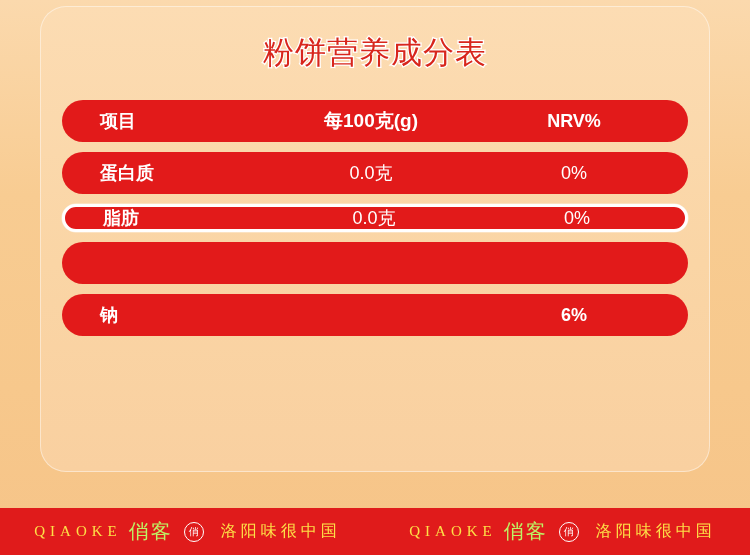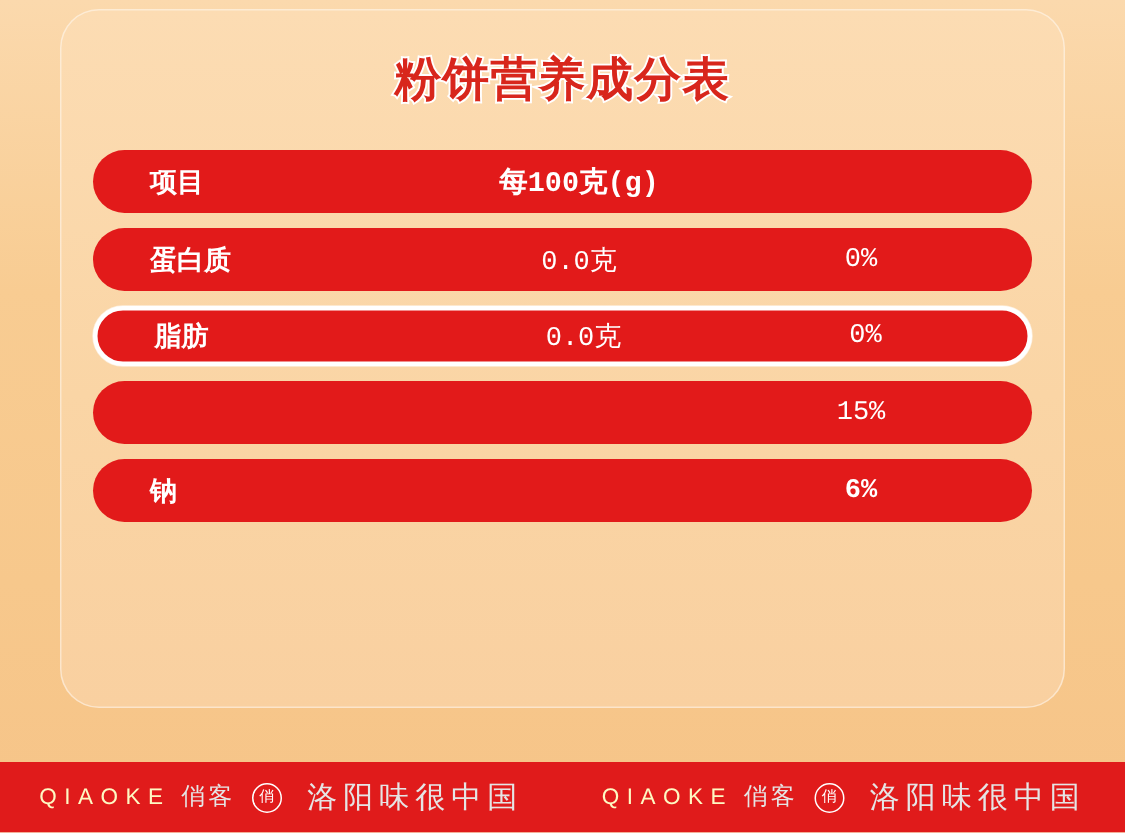--- a/index.html
+++ b/index.html
@@ -33,21 +33,21 @@
     box-shadow: inset 0 0 0 1px rgba(255,255,255,0.45);
   }
 
   #title {
     position: absolute;
     left: 0;
     top: 32px;
     width: 750px;
     text-align: center;
     font-size: 31px;
-    font-weight: bold;
+    font-weight: normal;
     letter-spacing: 1px;
     color: #d8261c;
     -webkit-text-stroke: 2.5px #ffffff;
     paint-order: stroke fill;
   }
 
   #table {
     position: absolute;
     left: 62px;
     top: 100px;
@@ -57,42 +57,41 @@
   .row {
     position: relative;
     height: 42px;
     margin-bottom: 10px;
     border-radius: 21px;
     background: #e21a1a;
     box-sizing: border-box;
   }
   .row.highlighted {
     border: 3px solid #ffffff;
-    height: 40px;
+    height: 28px;
     box-shadow: 0 0 0 0.5px rgba(255,255,255,0.6);
   }
 
   .cell {
     position: absolute;
     top: 0;
     height: 100%;
     display: flex;
     align-items: center;
     color: #ffffff;
     font-size: 18px;
     white-space: nowrap;
-    font-family: Liberation Mono, monospace;
   }
   .cell.label {
     left: 38px;
     justify-content: flex-start;
     font-weight: bold;
   }
   .cell.value {
-    left: 211px;
+    left: 196px;
     width: 226px;
     justify-content: center;
   }
   .cell.nrv {
     left: 452px;
     width: 120px;
     justify-content: center;
   }
 
   .row.header .cell { font-weight: bold; font-size: 18px; }
@@ -113,82 +112,83 @@
     overflow: hidden;
   }
   .footer-unit {
     display: flex;
     align-items: center;
     justify-content: center;
     width: 375px;
     gap: 7px;
   }
   .footer-latin {
-    color: #fef9c3;
+    color: #fde047;
     font-size: 15px;
     letter-spacing: 5px;
     font-weight: normal;
+    font-family: Liberation Serif, serif;
   }
   .footer-cn {
-    color: #e5e5e5;
-    font-size: 16px;
+    color: #bef264;
+    font-size: 20px;
     letter-spacing: 2px;
     font-family: Liberation Mono, monospace;
   }
   .footer-badge {
     display: inline-flex;
     align-items: center;
     justify-content: center;
     width: 18px;
     height: 18px;
     border-radius: 50%;
     border: 1.5px solid #ffffff;
     color: #ffffff;
     font-size: 10px;
     line-height: 1;
     margin: 0 4px;
   }
   .footer-slogan {
-    color: #e5e5e5;
-    font-size: 20px;
+    color: #fde047;
+    font-size: 16px;
     letter-spacing: 4px;
     margin-left: 6px;
   }
 </style>
 </head>
 <body>
 
 <div id="page">
 
   <div id="content-card"></div>
 
   <div id="title">粉饼营养成分表</div>
 
   <div id="table">
 
     <div class="row header">
       <div class="cell label">项目</div>
       <div class="cell value">每100克(g)</div>
+      <div class="cell nrv">NRV%</div>
     </div>
 
 
     <div class="row">
       <div class="cell label">蛋白质</div>
       <div class="cell value">0.0克</div>
       <div class="cell nrv">0%</div>
     </div>
 
     <div class="row highlighted">
       <div class="cell label">脂肪</div>
       <div class="cell value">0.0克</div>
       <div class="cell nrv">0%</div>
     </div>
 
     <div class="row">
-      <div class="cell nrv">15%</div>
     </div>
 
     <div class="row emphasis">
       <div class="cell label">钠</div>
       <div class="cell nrv">6%</div>
     </div>
 
   </div>
 
   <div id="footer">

